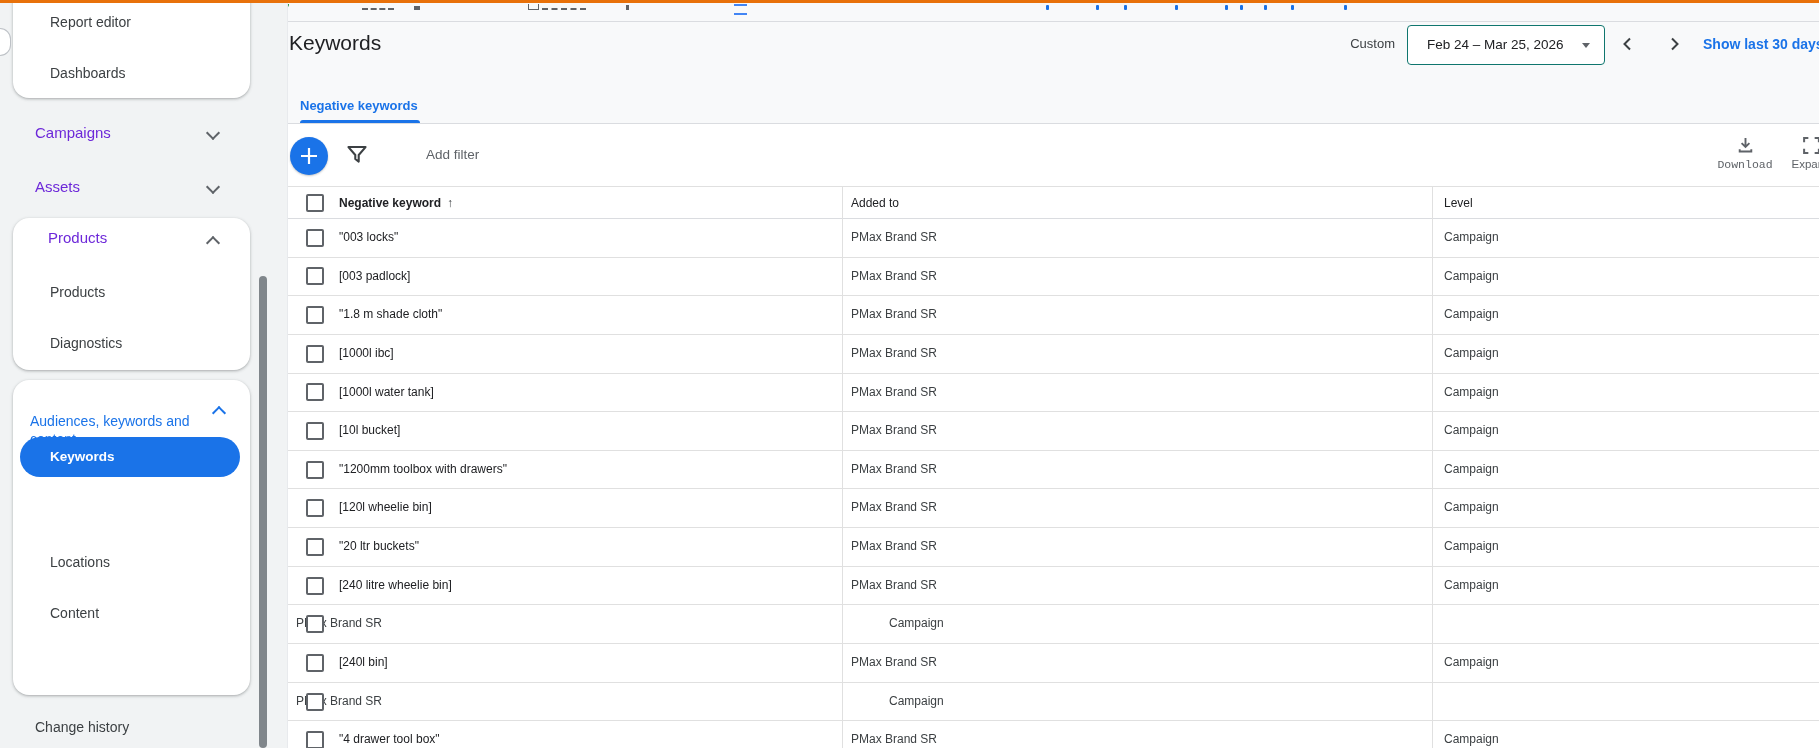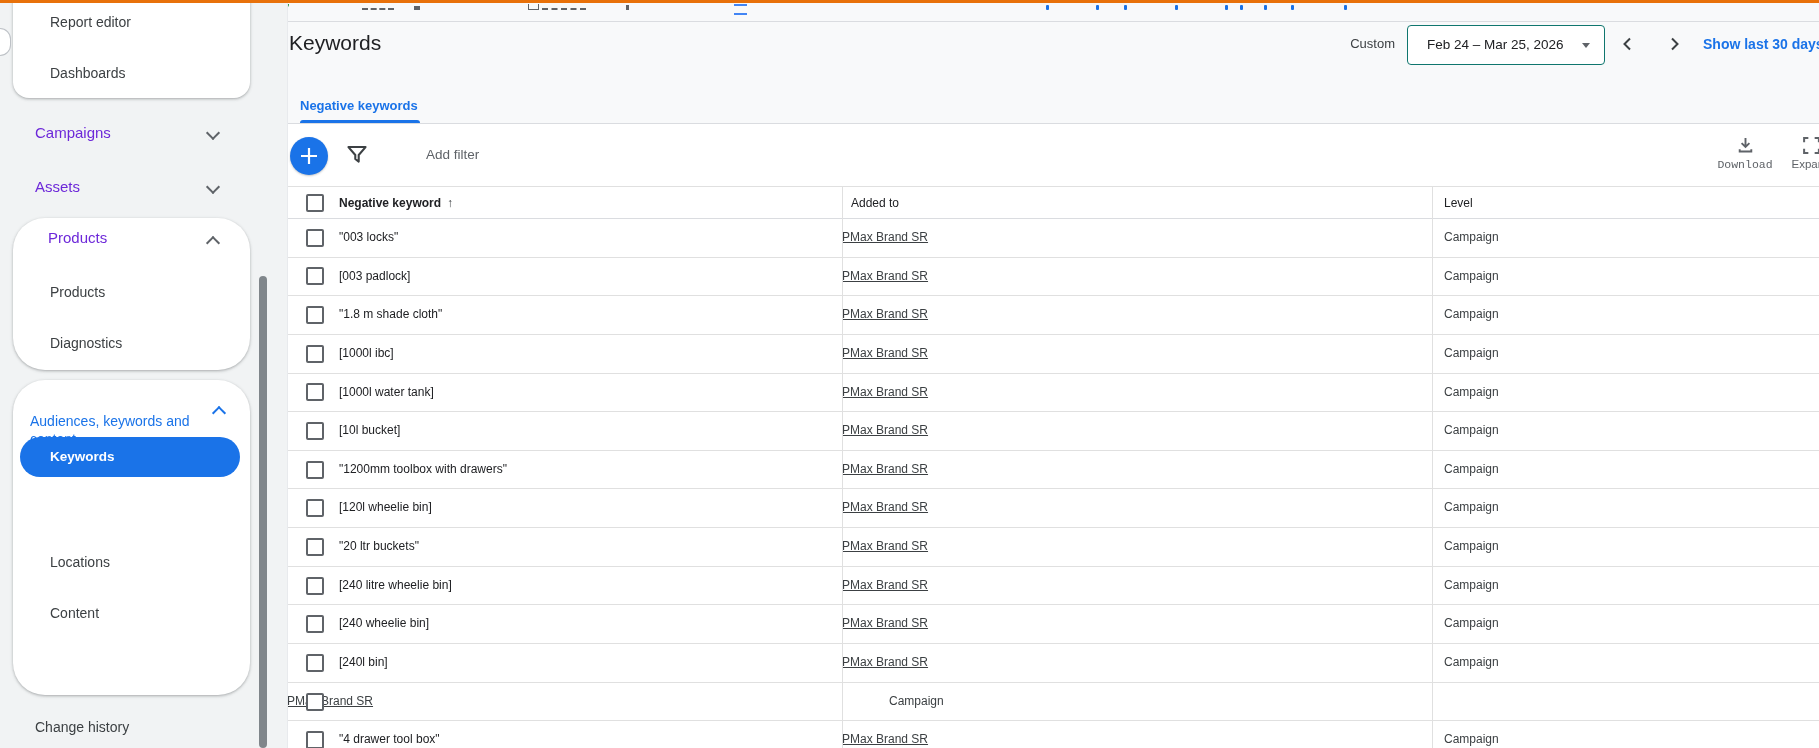--- a/index.html
+++ b/index.html
@@ -15,21 +15,21 @@
   .rem-dash2{left:542px;top:5px;width:44px;height:0;border-top:2px dashed #5f6368;}
   .rem-caret{left:414px;top:3px;width:6px;height:4px;background:#5f6368;}
   .rem-box{left:528px;top:1px;width:9px;height:5px;border:1.5px solid #5f6368;border-top:none;}
   .rem-tick{left:626px;top:2px;width:3px;height:5px;background:#5f6368;}
   .rem-blue-eq{left:734px;top:1px;width:13px;height:7px;border-top:2px solid #4285f4;border-bottom:2px solid #4285f4;}
   .rem-b{top:2px;width:3px;height:5px;background:#1a73e8;border-radius:1px;}
   #main-top-divider{position:absolute;left:287px;top:21px;width:1532px;height:1px;background:#dadce0;}
 
   
   #sidebar{position:absolute;left:0;top:0;width:287px;height:748px;background:#f1f3f4;border-right:1px solid #e8eaed;z-index:10;}
-  .side-card{position:absolute;left:13px;width:237px;background:#fff;border-radius:32px;
+  .side-card{position:absolute;left:13px;width:237px;background:#fff;border-radius:16px;
              box-shadow:0 1px 2px rgba(60,64,67,.25),0 1px 3px 1px rgba(60,64,67,.12);}
   #card-top{top:-22px;height:120px;border-radius:0 0 16px 16px;}
   #card-products{top:218px;height:152px;}
   #card-akc{top:380px;height:315px;}
   .side-item{position:absolute;left:0;width:100%;height:32px;line-height:32px;font-size:14px;color:#3c4043;cursor:pointer;}
   .side-item .lbl{position:absolute;left:37px;top:0;}
   .side-item.sub .lbl{left:37px;}
   .side-root{position:absolute;left:35px;font-size:15px;color:#6d28d9;height:20px;line-height:20px;cursor:pointer;}
   .chev{position:absolute;width:8px;height:8px;border-right:2px solid #5f6368;border-bottom:2px solid #5f6368;}
   .chev.down{transform:rotate(45deg);}
@@ -82,21 +82,21 @@
   #h-kw{left:52px;font-weight:700;}
   #h-sort{color:#3c4043;font-weight:400;margin-left:6px;}
   #h-added{left:564px;}
   #h-level{left:1157px;}
   .cbx{position:absolute;left:19px;top:50%;margin-top:-9px;width:14px;height:14px;border:2px solid #5f6368;border-radius:2px;
        background:#fff;cursor:pointer;}
   #tbody{position:absolute;left:287px;top:219px;width:1532px;height:529px;overflow:hidden;background:#fff;}
   .trow{position:relative;height:38.65px;border-bottom:1px solid #e0e0e0;box-sizing:border-box;display:flex;font-size:12px;color:#3c4043;}
   .cell{line-height:37px;white-space:nowrap;overflow:hidden;}
   .cell.kw{width:555px;padding-left:52px;box-sizing:border-box;color:#202124;}
-  .cell.added{width:590px;box-sizing:border-box;text-decoration:underline;}
+  .cell.added{width:590px;padding-left:9px;box-sizing:border-box;}
   .cell.level{flex:1;padding-left:12px;}
   .vline{position:absolute;top:186px;bottom:0;width:1px;background:#e0e0e0;z-index:3;}
   #vline1{left:842px;}
   #vline2{left:1432px;}
 </style>
 </head>
 <body>
 
 <div id="app">
 
@@ -303,21 +303,20 @@
 
     <div class="trow">
       <div class="cbx"></div>
       <div class="cell kw">[240 litre wheelie bin]</div>
       <div class="cell added">PMax Brand SR</div>
       <div class="cell level">Campaign</div>
     </div>
 
     <div class="trow">
       <div class="cbx"></div>
-      <div class="cell kw">[240 wheelie bin]</div>
       <div class="cell added">PMax Brand SR</div>
       <div class="cell level">Campaign</div>
     </div>
 
     <div class="trow">
       <div class="cbx"></div>
       <div class="cell kw">[240l bin]</div>
       <div class="cell added">PMax Brand SR</div>
       <div class="cell level">Campaign</div>
     </div>

